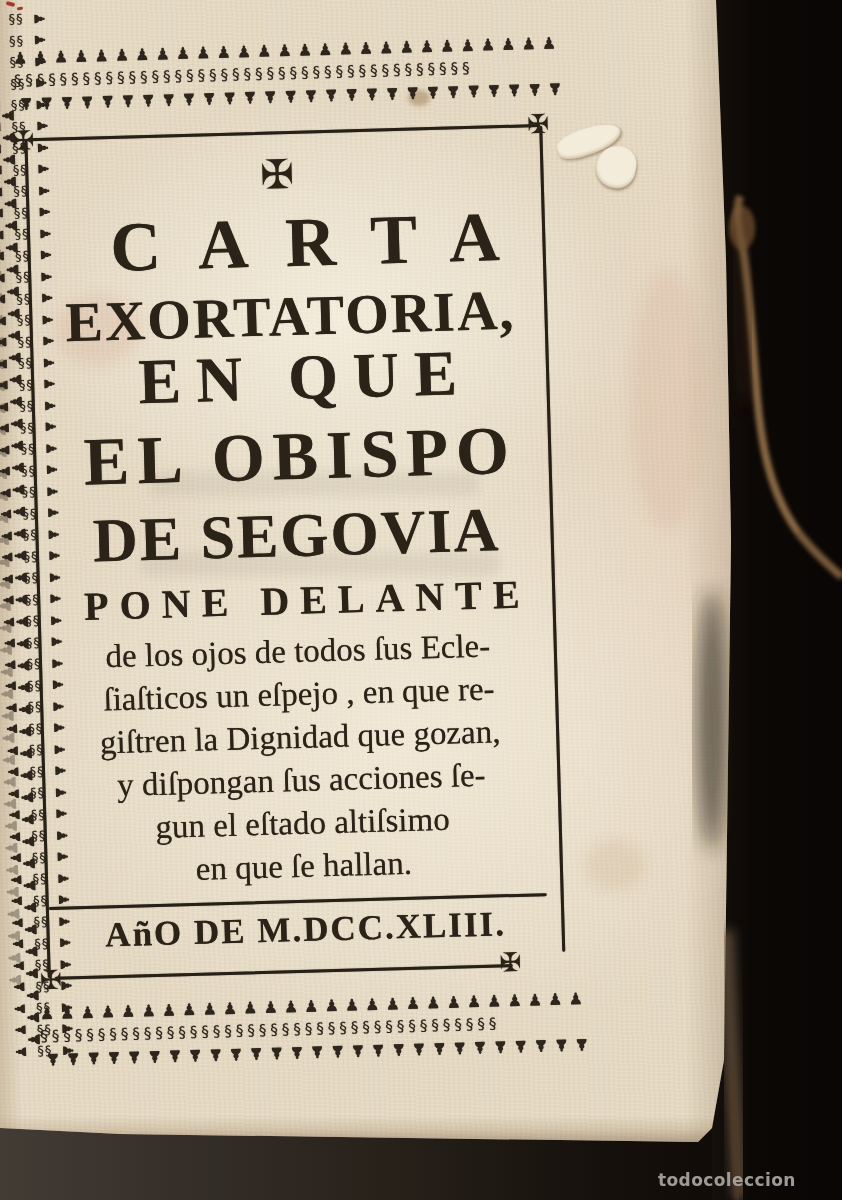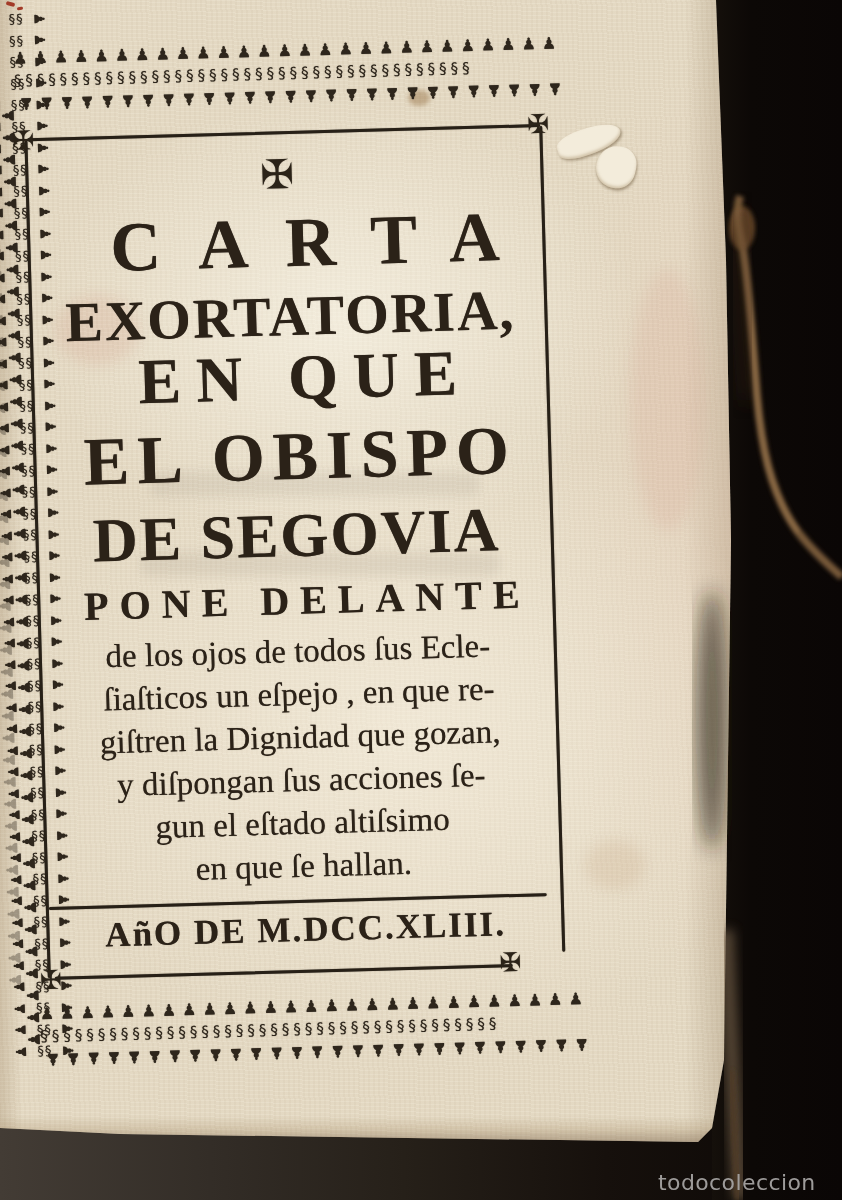--- a/index.html
+++ b/index.html
@@ -97,21 +97,21 @@
   .l2{top:287px;font-size:56px;font-weight:bold;letter-spacing:2px;padding-left:2px;}
   .l3{top:345px;font-size:64px;font-weight:bold;letter-spacing:15px;padding-left:15px;}
   .l4{top:421px;font-size:68px;font-weight:bold;letter-spacing:8px;padding-left:8px;}
   .l5{top:503px;font-size:62px;font-weight:bold;letter-spacing:2px;padding-left:2px;}
   .l6{top:580px;font-size:40px;font-weight:bold;letter-spacing:11px;padding-left:11px;}
   .bodytext{position:absolute;left:0;top:629px;width:100%;font-size:33px;line-height:43px;}
   .yearline{top:911px;font-size:35px;font-weight:bold;letter-spacing:2px;}
 
   
   .watermark{position:absolute;left:658px;top:1170px;z-index:5;
-             font-family:"DejaVu Sans",sans-serif;font-weight:normal;font-size:22px;
+             font-family:"DejaVu Sans",sans-serif;font-weight:bold;font-size:17px;
              color:#a5a3a2;opacity:0.95;letter-spacing:0.4px;}
 </style>
 </head>
 <body>
 
 <div class="screen">
 
   <div class="floor"></div>
   <div class="right-shade"></div>
 

